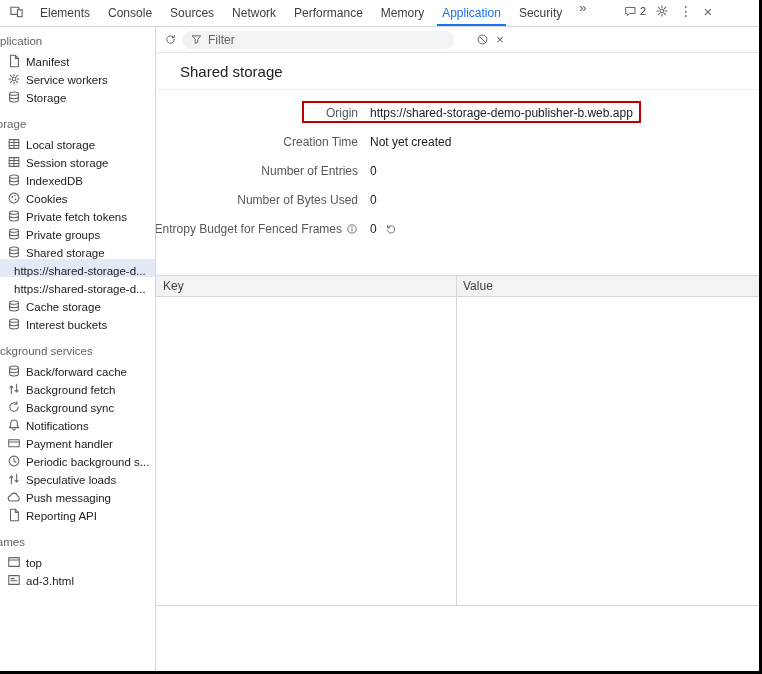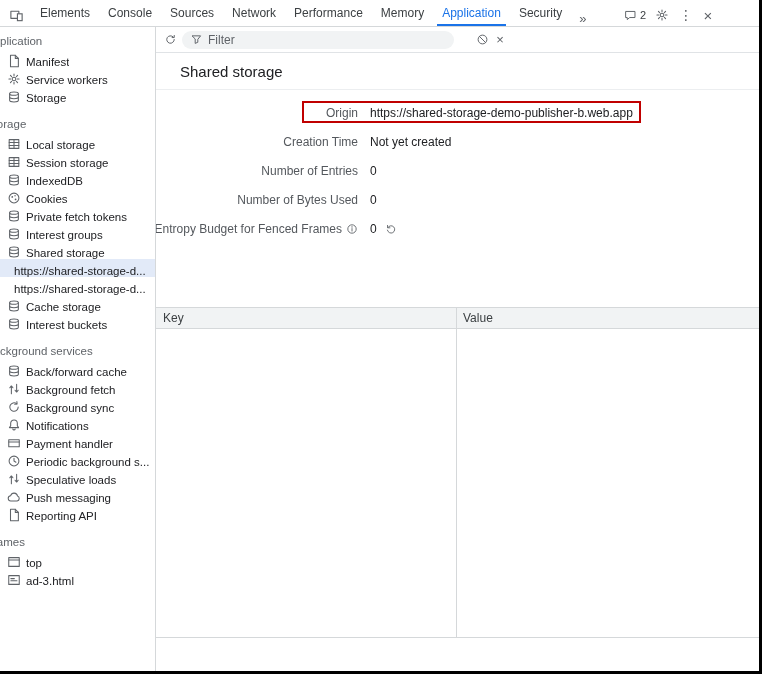--- a/index.html
+++ b/index.html
@@ -1,21 +1,21 @@
 <!DOCTYPE html>
 <html style="--accent: #1a73e8; --annotation: #c00000; --selected_bg: #e2eaf8;"><head>
 <meta charset="utf-8">
 <style>
   *{box-sizing:border-box;margin:0;padding:0}
   html,body{width:762px;height:674px;overflow:hidden}
   body{font-family:"Liberation Sans","DejaVu Sans",sans-serif;font-size:12px;color:#202124;background:#fff}
   .devtools{width:762px;height:674px;border-right:3px solid #000;border-bottom:3px solid #000;display:flex;flex-direction:column;background:#fff;overflow:hidden}
 
   
-  .tabbar{height:27px;flex:0 0 27px;display:flex;align-items:flex-end;border-bottom:1px solid #d5d8da;padding:0 42px 0 5px;background:#fff}
+  .tabbar{height:27px;flex:0 0 27px;display:flex;align-items:flex-start;border-bottom:1px solid #d5d8da;padding:0 42px 0 5px;background:#fff}
   .icon-btn{width:22px;height:22px;display:inline-flex;align-items:center;justify-content:center;color:#5f6368;cursor:pointer}
   .ico{display:inline-flex;align-items:center;justify-content:center;color:#5f6368}
   .tab-strip{display:flex;height:100%;margin-left:4px}
   .tab{padding:0 9px;display:flex;align-items:center;height:100%;color:#3c4043;position:relative;white-space:nowrap;cursor:pointer}
   .tab.active{color:var(--accent)}
   .tab.active::after{content:"";position:absolute;left:4px;right:4px;bottom:0;height:2px;background:var(--accent)}
   .more-tabs{color:#5f6368;padding:0 8px;font-size:13px;cursor:pointer}
   .tb-right{margin-left:auto;display:flex;align-items:center;gap:5px}
   .badge{display:flex;align-items:center;gap:3px;cursor:pointer}
   .badge .count{font-size:11px;color:#3c4043}
@@ -47,21 +47,21 @@
   .report{flex:1;overflow:hidden}
   .report-title{font-size:15px;font-weight:400;color:#202124;padding:10px 16px 9px 24px;border-bottom:1px solid #eceef0}
   .fields{padding:8px 12px 0}
   .field{display:flex;align-items:center;height:29px;position:relative}
   .f-label{width:190px;flex:0 0 190px;display:flex;justify-content:flex-end;align-items:center;gap:4px;text-align:right;color:#54585d;white-space:nowrap}
   .f-value{margin-left:12px;display:flex;align-items:center;gap:8px;color:#202124;white-space:nowrap}
   .f-value .ico{cursor:pointer}
   .red-box{position:absolute;top:3px;height:22px;border:2px solid var(--annotation);pointer-events:none}
 
   
-  .kv-table{margin-top:64px;position:relative;border-top:1px solid #d5d8da}
+  .kv-table{margin-top:32px;position:relative;border-top:1px solid #d5d8da}
   .kv-vline{position:absolute;left:300px;top:0;bottom:0;width:1px;background:#d5d8da}
   .kv-header{height:21px;display:flex;align-items:center;background:#f1f3f4;border-bottom:1px solid #d5d8da}
   .kv-cell{padding:0 7px;color:#3c4043}
   .kv-cell.key{width:300px;flex:0 0 300px}
   .kv-body{height:309px;border-bottom:1px solid #d5d8da;background:#fff}
 </style>
 </head>
 <body>
 
 <div class="devtools">
@@ -191,21 +191,21 @@
           <span class="sb-label">Private fetch tokens</span>
         </div>
         <div class="sb-item">
           <span class="ico">
             <svg viewBox="0 0 16 16" width="14" height="14">
               <ellipse cx="8" cy="4.2" rx="5" ry="1.9" fill="none" stroke="currentColor" stroke-width="1.2"></ellipse>
               <path d="M3 4.2v7.6c0 1 2.2 1.9 5 1.9s5-.9 5-1.9V4.2" fill="none" stroke="currentColor" stroke-width="1.2" stroke-linecap="round" stroke-linejoin="round"></path>
               <path d="M3 8c0 1 2.2 1.9 5 1.9S13 9 13 8" fill="none" stroke="currentColor" stroke-width="1.2" stroke-linecap="round" stroke-linejoin="round"></path>
             </svg>
           </span>
-          <span class="sb-label">Interest groups</span>
+          <span class="sb-label">Private groups</span>
         </div>
         <div class="sb-item">
           <span class="ico">
             <svg viewBox="0 0 16 16" width="14" height="14">
               <ellipse cx="8" cy="4.2" rx="5" ry="1.9" fill="none" stroke="currentColor" stroke-width="1.2"></ellipse>
               <path d="M3 4.2v7.6c0 1 2.2 1.9 5 1.9s5-.9 5-1.9V4.2" fill="none" stroke="currentColor" stroke-width="1.2" stroke-linecap="round" stroke-linejoin="round"></path>
               <path d="M3 8c0 1 2.2 1.9 5 1.9S13 9 13 8" fill="none" stroke="currentColor" stroke-width="1.2" stroke-linecap="round" stroke-linejoin="round"></path>
             </svg>
           </span>
           <span class="sb-label">Shared storage</span>

